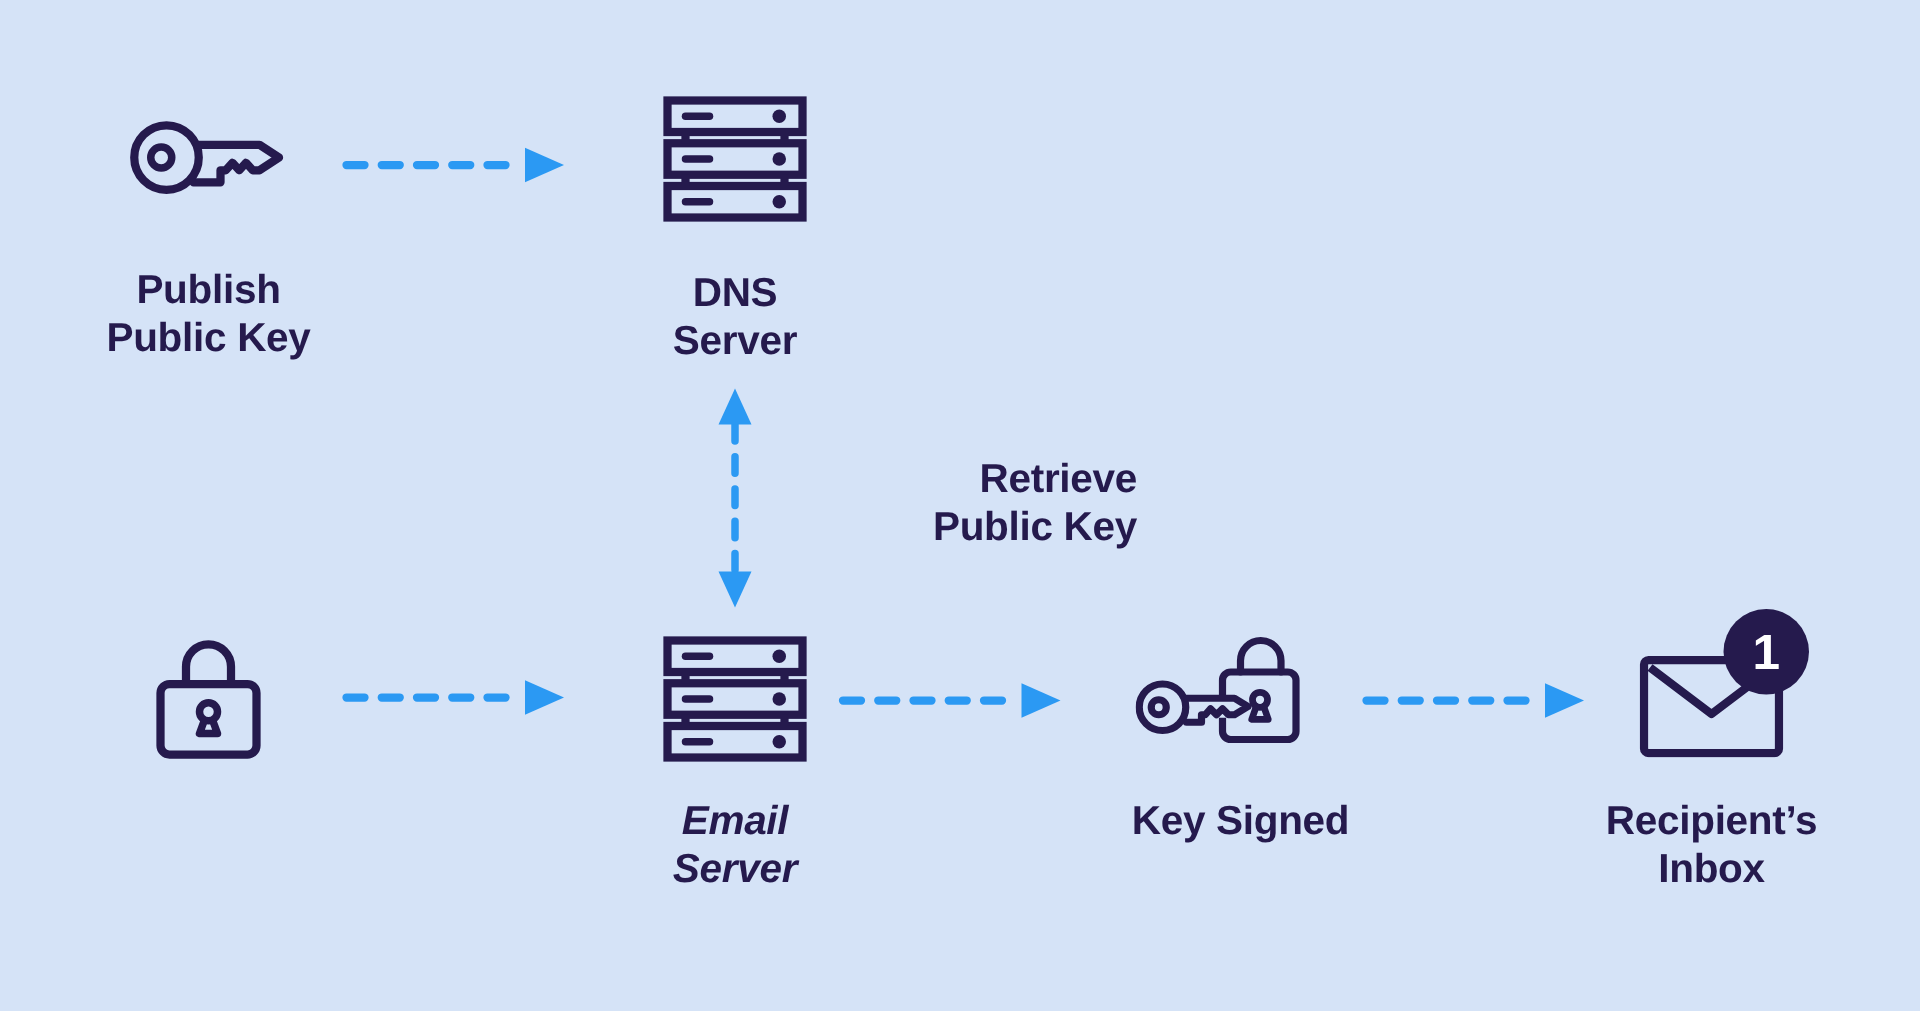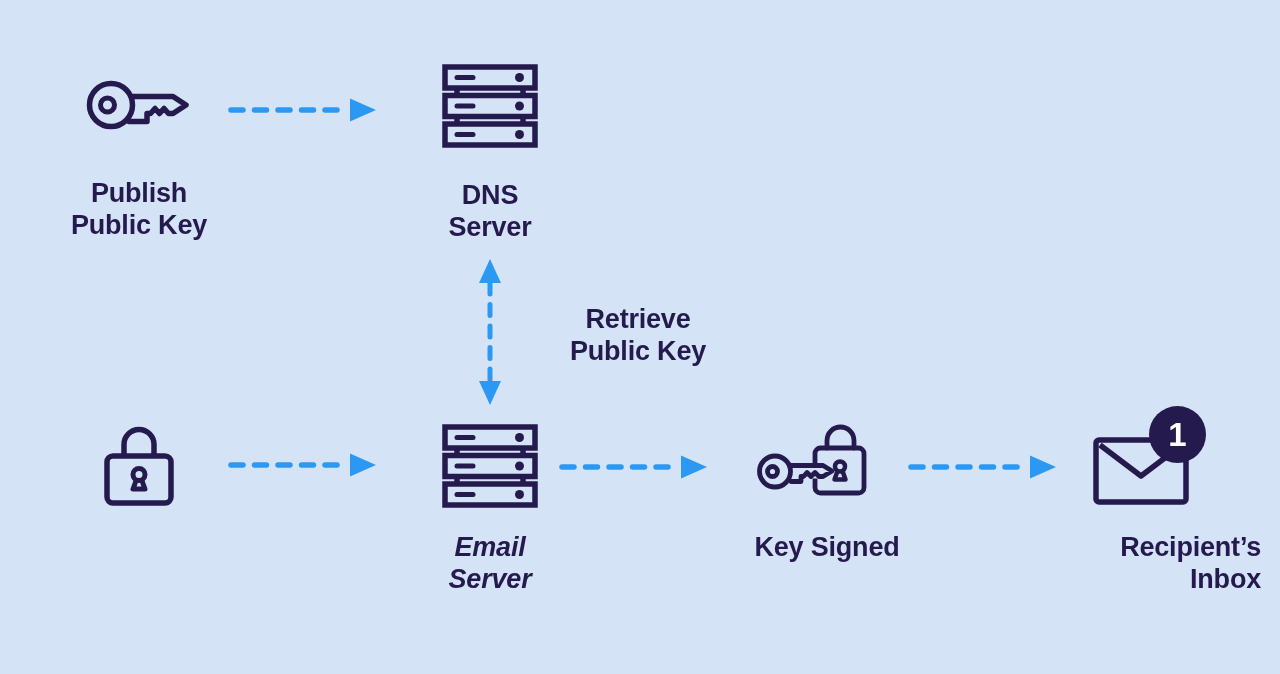--- a/index.html
+++ b/index.html
@@ -14,21 +14,21 @@
     font-family:"Liberation Sans",sans-serif;overflow:hidden;
   }
   .abs{position:absolute;}
   .icon{color:var(--ink);line-height:0;}
   .arrow{color:var(--arrow);line-height:0;}
   .label{
     position:absolute;width:240px;text-align:center;font-weight:700;
     font-size:27px;line-height:32px;color:var(--ink);letter-spacing:-0.2px;
   }
   .label span{display:block;}
-  .label.left{text-align:center;}
+  .label.left{text-align:right;}
   .badge{
     position:absolute;width:57px;height:57px;border-radius:50%;
     background:var(--ink);color:var(--badge-text);
     display:flex;align-items:center;justify-content:center;
     font-weight:700;font-size:33px;z-index:2;
   }
 </style>
 </head>
 <body>
 
@@ -183,18 +183,18 @@
 
   <div class="label" style="left:370px;top:531px;font-style:italic;">
     <span>Email</span>
     <span>Server</span>
   </div>
 
   <div class="label" style="left:707px;top:531px;">
     <span>Key Signed</span>
   </div>
 
-  <div class="label" style="left:1021px;top:531px;text-align:right;">
+  <div class="label" style="left:1021px;top:531px;">
     <span>Recipient’s</span>
     <span>Inbox</span>
   </div>
 
 </div>
 
 </body></html>

